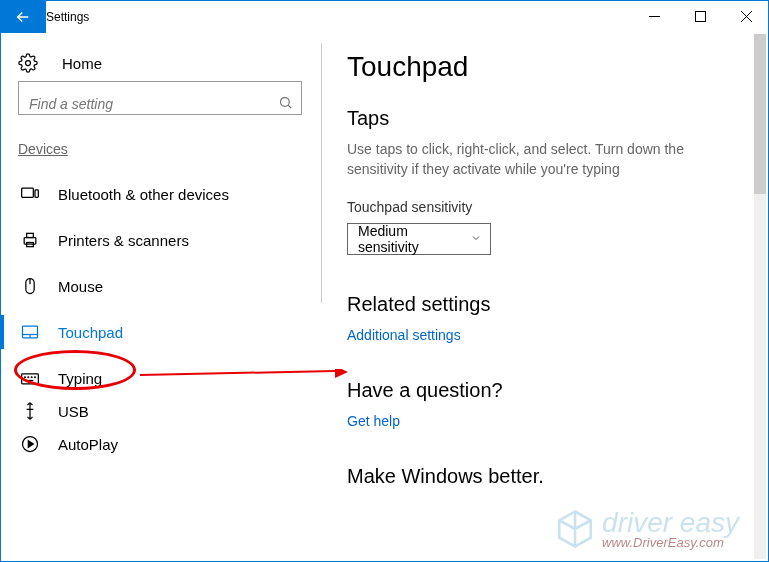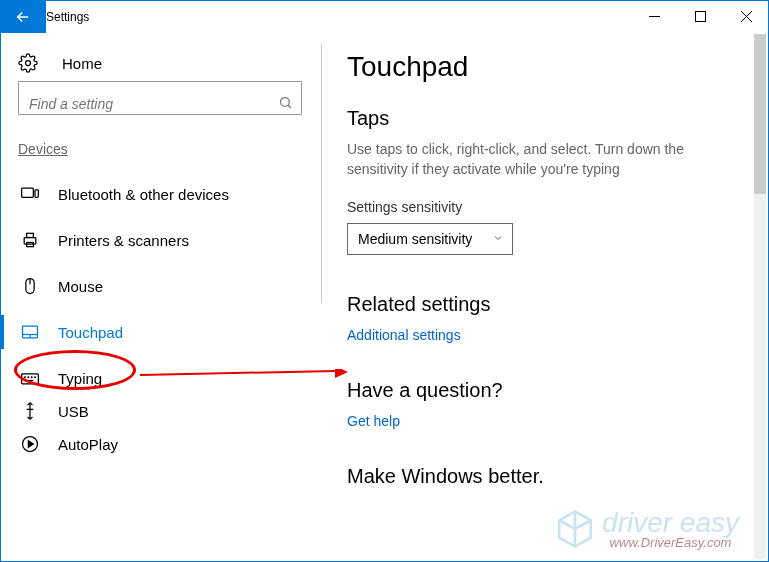--- a/index.html
+++ b/index.html
@@ -36,32 +36,32 @@
   .nav-item .lbl { font-size: 15px; color: #000; }
   .nav-item.active .lbl { color: #0078d7; }
   .nav-item.active .icon { color: #0078d7; }
   .nav-item.active::before { content: ""; position: absolute; left: -18px; top: 6px; bottom: 6px; width: 4px; background: #0078d7; }
 
   
   .main h1 { font-size: 28px; font-weight: 400; margin-bottom: 24px; }
   .main h2 { font-size: 20px; font-weight: 400; margin-bottom: 10px; }
   .main p.desc { font-size: 14px; color: #666; line-height: 1.4; margin-bottom: 20px; }
   .sens-label { font-size: 14px; color: #333; margin-bottom: 8px; }
-  .dropdown { width: 166px; height: 32px; border: 1px solid #666; display: flex; align-items: center; justify-content: space-between; padding: 0 8px 0 10px; font-size: 14px; cursor: pointer; margin-bottom: 38px; }
+  .dropdown { width: 144px; height: 32px; border: 1px solid #666; display: flex; align-items: center; justify-content: space-between; padding: 0 8px 0 10px; font-size: 14px; cursor: pointer; margin-bottom: 38px; }
   .dropdown .chev { color: #555; }
   .section-h { font-size: 20px; font-weight: 400; margin-bottom: 10px; }
   .link { color: #0066cc; font-size: 14px; cursor: pointer; margin-bottom: 36px; display: inline-block; }
   .main .separator { position: absolute; left: 0; top: 10px; height: 260px; width: 1px; background: #ccc; }
 
   
   .anno-ellipse { position: absolute; left: 14px; top: 350px; width: 122px; height: 40px; border: 3px solid #e60000; border-radius: 50%; pointer-events: none; }
   .anno-arrow { position: absolute; left: 140px; top: 369px; pointer-events: none; }
 
   
-  .watermark { position: absolute; right: 30px; bottom: 12px; color: #9fcbe4; font-size: 28px; font-style: italic; font-weight: 300; opacity: 0.55; pointer-events: none; display:flex; align-items:center; gap:6px;text-align:center;}
+  .watermark { position: absolute; right: 30px; bottom: 12px; color: #9fcbe4; font-size: 28px; font-style: italic; font-weight: 300; opacity: 0.55; pointer-events: none; display:flex; align-items:center; gap:6px;}
   .watermark .sub { font-size: 13px; display:block; color:#7f1d1d; font-style: italic; margin-top:-4px;}
 
   
   .scrollbar { position: absolute; right: 3px; top: 34px; bottom: 3px; width: 12px; background: #f0f0f0; }
   .scroll-thumb { position: absolute; top: 0; width: 100%; height: 160px; background: #ccc; }
 </style>
 </head>
 <body>
 
 <div class="titlebar">
@@ -192,21 +192,21 @@
       </span>
       <span class="lbl">AutoPlay</span>
     </div>
   </div>
 
   <div class="main">
     <div class="separator"></div>
     <h1>Touchpad</h1>
     <h2>Taps</h2>
     <p class="desc">Use taps to click, right-click, and select. Turn down the sensitivity if they activate while you're typing</p>
-    <div class="sens-label">Settings sensitivity</div>
+    <div class="sens-label">Touchpad sensitivity</div>
     <div class="dropdown">
       <span>Medium sensitivity</span>
       <span class="chev">
         <svg width="12" height="12" viewBox="0 0 24 24" fill="none" stroke="currentColor" stroke-width="2">
             <path d="M6 9l6 6 6-6"></path>
           </svg>
       </span>
     </div>
 
     <div class="section-h">Related settings</div>

